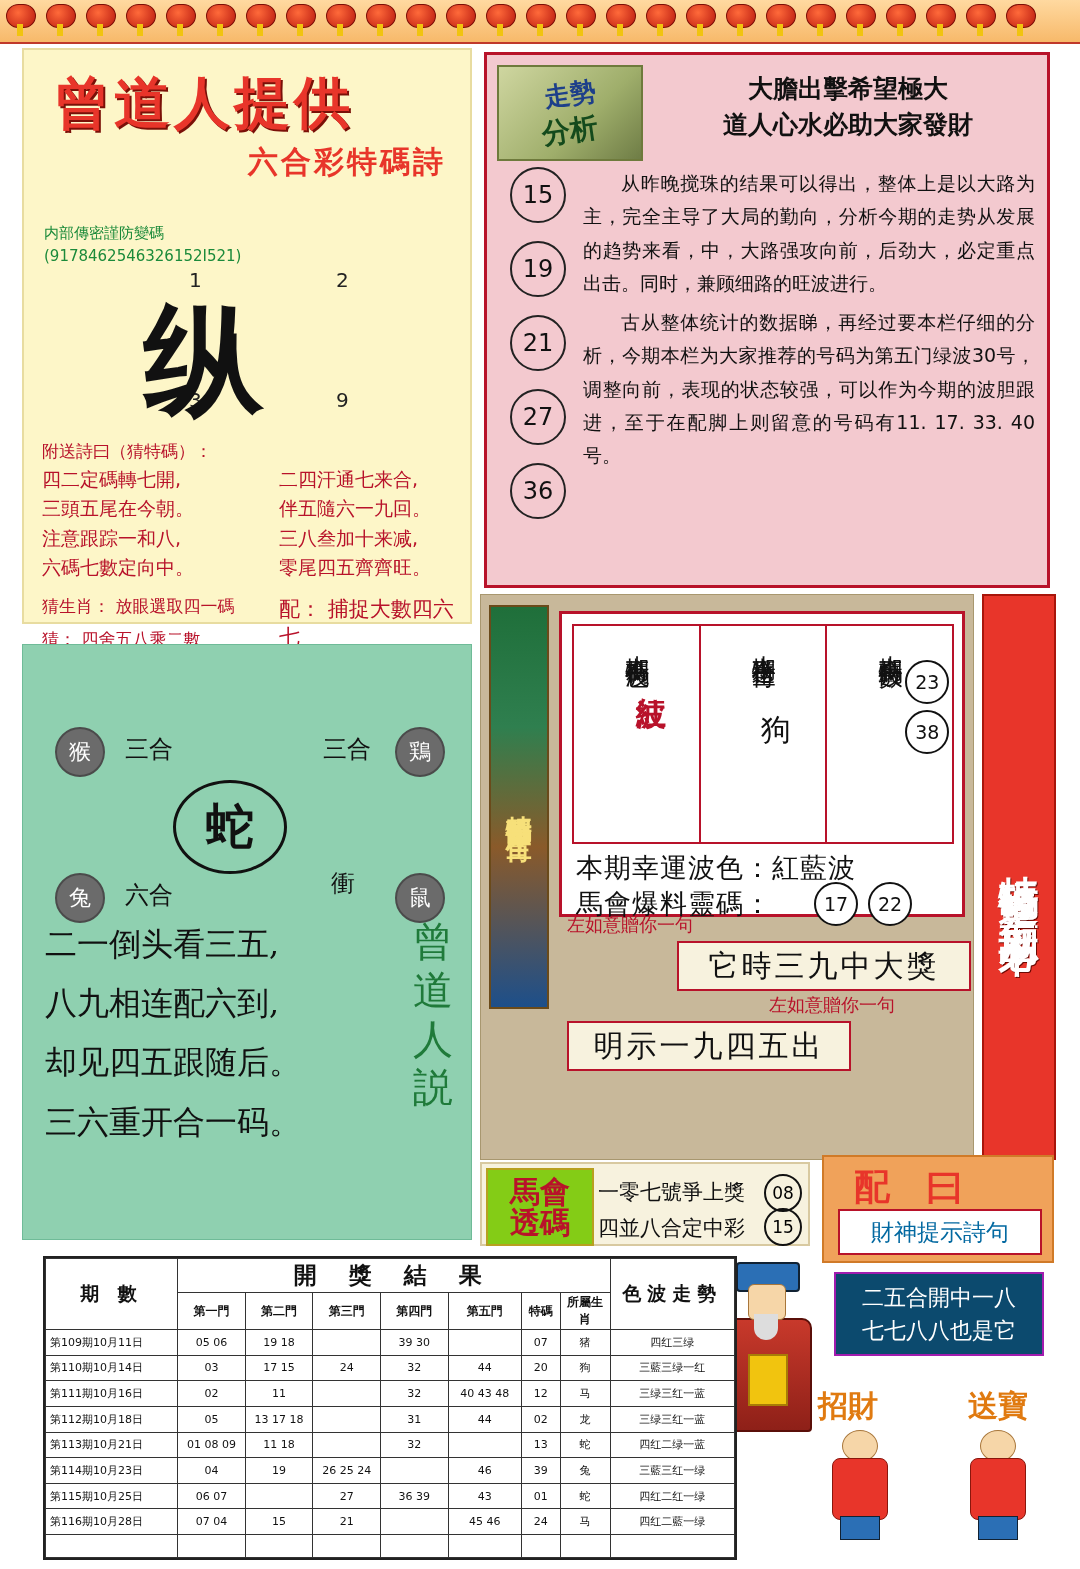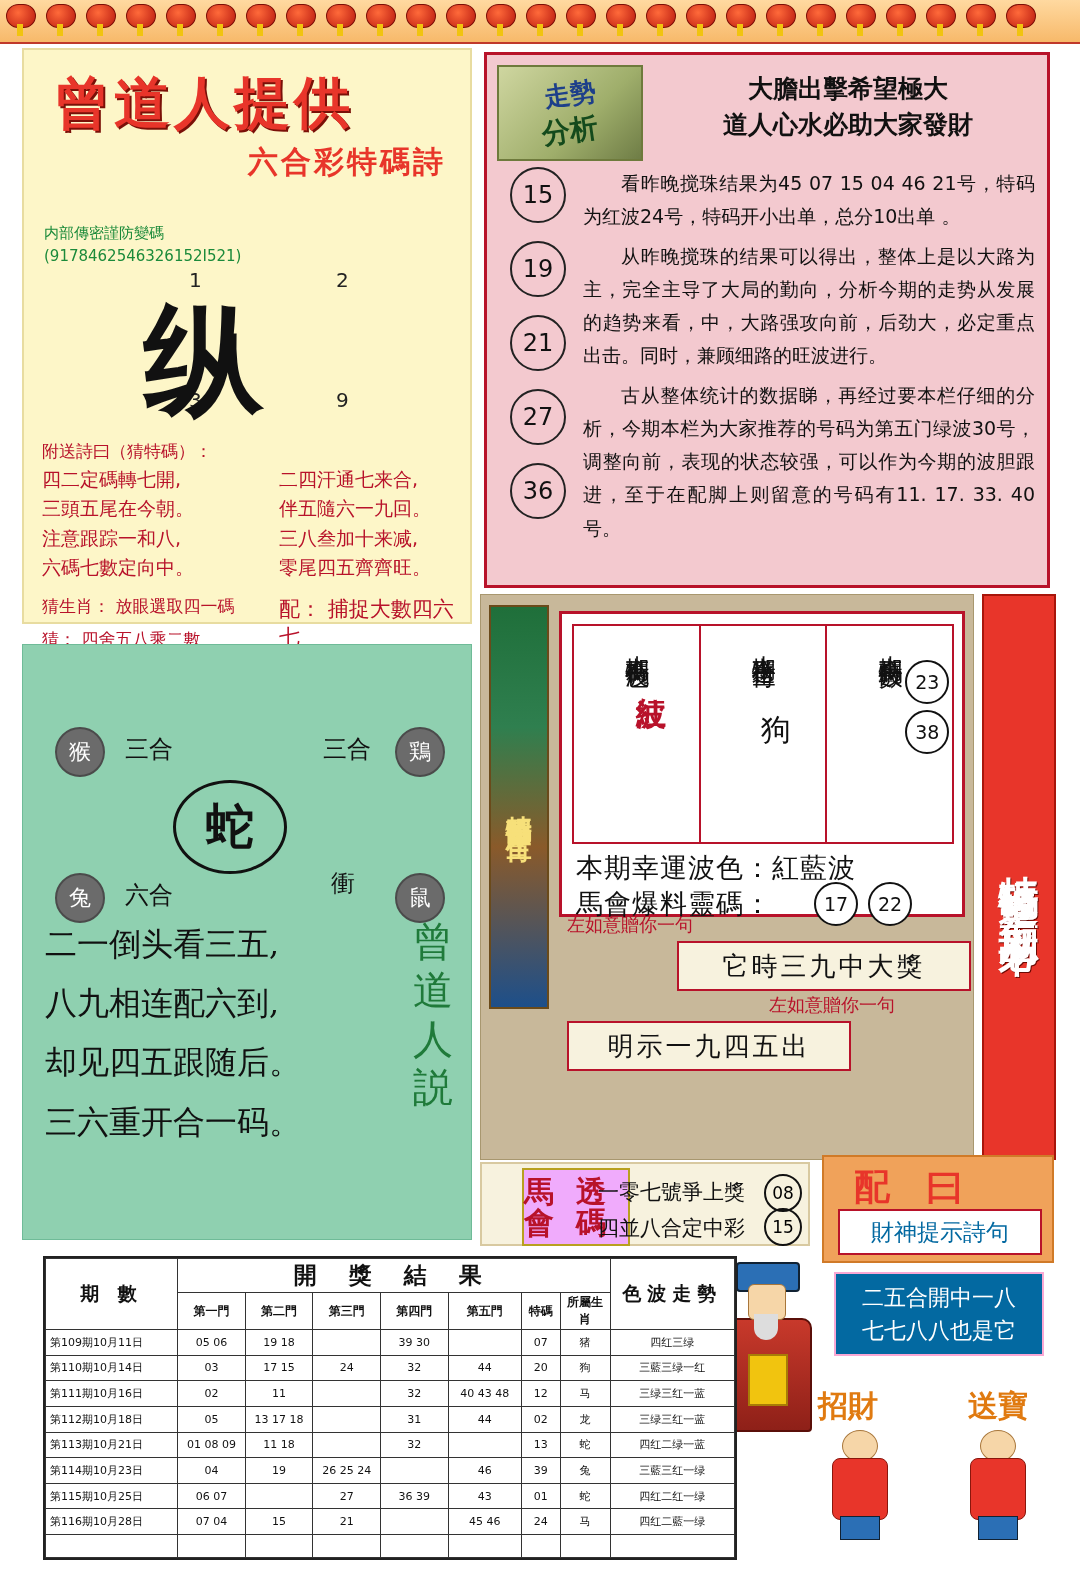--- a/index.html
+++ b/index.html
@@ -90,43 +90,43 @@
   .wcCol:last-child{border-right:none;}
   .vtext{writing-mode:vertical-rl;font-size:24px;color:#111;line-height:1.15;letter-spacing:2px;}
   .vred{writing-mode:vertical-rl;font-size:30px;color:#b8122a;font-weight:bold;position:absolute;
     left:56px;top:48px;}
   .vdog{font-size:30px;color:#111;position:absolute;left:60px;top:84px;}
   .circSm{position:absolute;width:40px;height:40px;border-radius:50%;border:2px solid #111;
     display:flex;align-items:center;justify-content:center;font-size:19px;color:#111;background:#fff;}
   .wcLine{position:absolute;left:14px;font-size:27px;color:#111;letter-spacing:1px;}
   .smallRed{position:absolute;font-size:18px;color:#b8122a;}
   .redBox{position:absolute;border:2px solid #b8122a;background:#f7f2de;color:#111;
-    font-size:26px;display:flex;align-items:center;justify-content:center;letter-spacing:3px;}
+    font-size:30px;display:flex;align-items:center;justify-content:center;letter-spacing:3px;}
 
   
   .panelE{left:982px;top:594px;width:74px;height:566px;background:#e8352a;border:2px solid #a8150b;
     display:flex;align-items:center;justify-content:center;}
   .panelE .t{writing-mode:vertical-rl;font-size:40px;font-weight:bold;color:#fff;
     letter-spacing:6px;line-height:1.25;text-shadow:1px 1px 0 #6b0a04;}
 
   
   .panelF{left:480px;top:1162px;width:330px;height:84px;background:#f7f2de;border:2px solid #d8c9a0;}
-  .mhBox{position:absolute;left:4px;top:4px;width:104px;height:74px;background:#f0abfc;
+  .mhBox{position:absolute;left:4px;top:4px;width:104px;height:74px;background:#84cc16;
     border:2px solid #b8a020;color:#b8122a;font-size:30px;font-weight:bold;
-    display:flex;flex-direction:row;align-items:center;justify-content:center;line-height:1.05;margin-left:36px;}
+    display:flex;flex-direction:column;align-items:center;justify-content:center;line-height:1.05;}
   .mhL{position:absolute;left:116px;font-size:21px;color:#111;}
   .mhN{position:absolute;width:34px;height:34px;border-radius:50%;border:2px solid #111;
     display:flex;align-items:center;justify-content:center;font-size:17px;}
 
   
   .panelG{left:822px;top:1155px;width:232px;height:108px;background:#f0a25a;border:2px solid #d07a28;}
   .peiRi{position:absolute;left:30px;top:6px;font-size:36px;color:#e8352a;font-weight:bold;letter-spacing:12px;}
   .cshBox{position:absolute;left:14px;top:52px;width:200px;height:42px;background:#fff;
     border:2px solid #b8122a;color:#0369a1;font-size:23px;display:flex;align-items:center;justify-content:center;}
-  .panelH{left:834px;top:1272px;width:210px;height:84px;background:#0369a1;border:2px solid #f9a8d4;
+  .panelH{left:834px;top:1272px;width:210px;height:84px;background:#0c4a6e;border:2px solid #a21caf;
     color:#fff;font-size:22px;display:flex;flex-direction:column;align-items:center;justify-content:center;
     line-height:1.5;font-family:"DejaVu Serif","Liberation Serif",serif;}
   .zcai{position:absolute;left:818px;top:1386px;font-size:30px;color:#e07a10;font-weight:bold;}
   .sbao{position:absolute;left:968px;top:1386px;font-size:30px;color:#e07a10;font-weight:bold;}
 
   
   .god{position:absolute;left:718px;top:1262px;width:96px;height:175px;}
   .god .hat{position:absolute;left:18px;top:0;width:60px;height:26px;background:#2b6fb5;border:2px solid #123;border-radius:4px;}
   .god .face{position:absolute;left:30px;top:22px;width:36px;height:34px;background:#f6d6a8;border:1px solid #a8763a;border-radius:6px;}
   .god .beard{position:absolute;left:36px;top:52px;width:24px;height:26px;background:#ddd;border-radius:0 0 12px 12px;}
@@ -230,21 +230,20 @@
       <div>道人心水必助大家發財</div>
     </div>
     <div class="numcol">
       <div class="n">15</div>
       <div class="n">19</div>
       <div class="n">21</div>
       <div class="n">27</div>
       <div class="n">36</div>
     </div>
     <div class="bodyB">
-      <p>看昨晚搅珠结果为45 07 15 04 46 21号，特码为红波24号，特码开小出单，总分10出单 。</p>
       <p>从昨晚搅珠的结果可以得出，整体上是以大路为主，完全主导了大局的勤向，分析今期的走势从发展的趋势来看，中，大路强攻向前，后劲大，必定重点出击。同时，兼顾细路的旺波进行。</p>
       <p>古从整体统计的数据睇，再经过要本栏仔细的分析，今期本栏为大家推荐的号码为第五门绿波30号，调整向前，表现的状态较强，可以作为今期的波胆跟进，至于在配脚上则留意的号码有11. 17. 33. 40号。</p>
     </div>
   </div>
 
   <div class="box panelC">
     <div class="zo" style="left:32px;top:82px;">猴</div>
     <div class="lbl" style="left:102px;top:88px;">三合</div>
     <div class="zo" style="left:372px;top:82px;">鶏</div>
     <div class="lbl" style="left:300px;top:88px;">三合</div>

